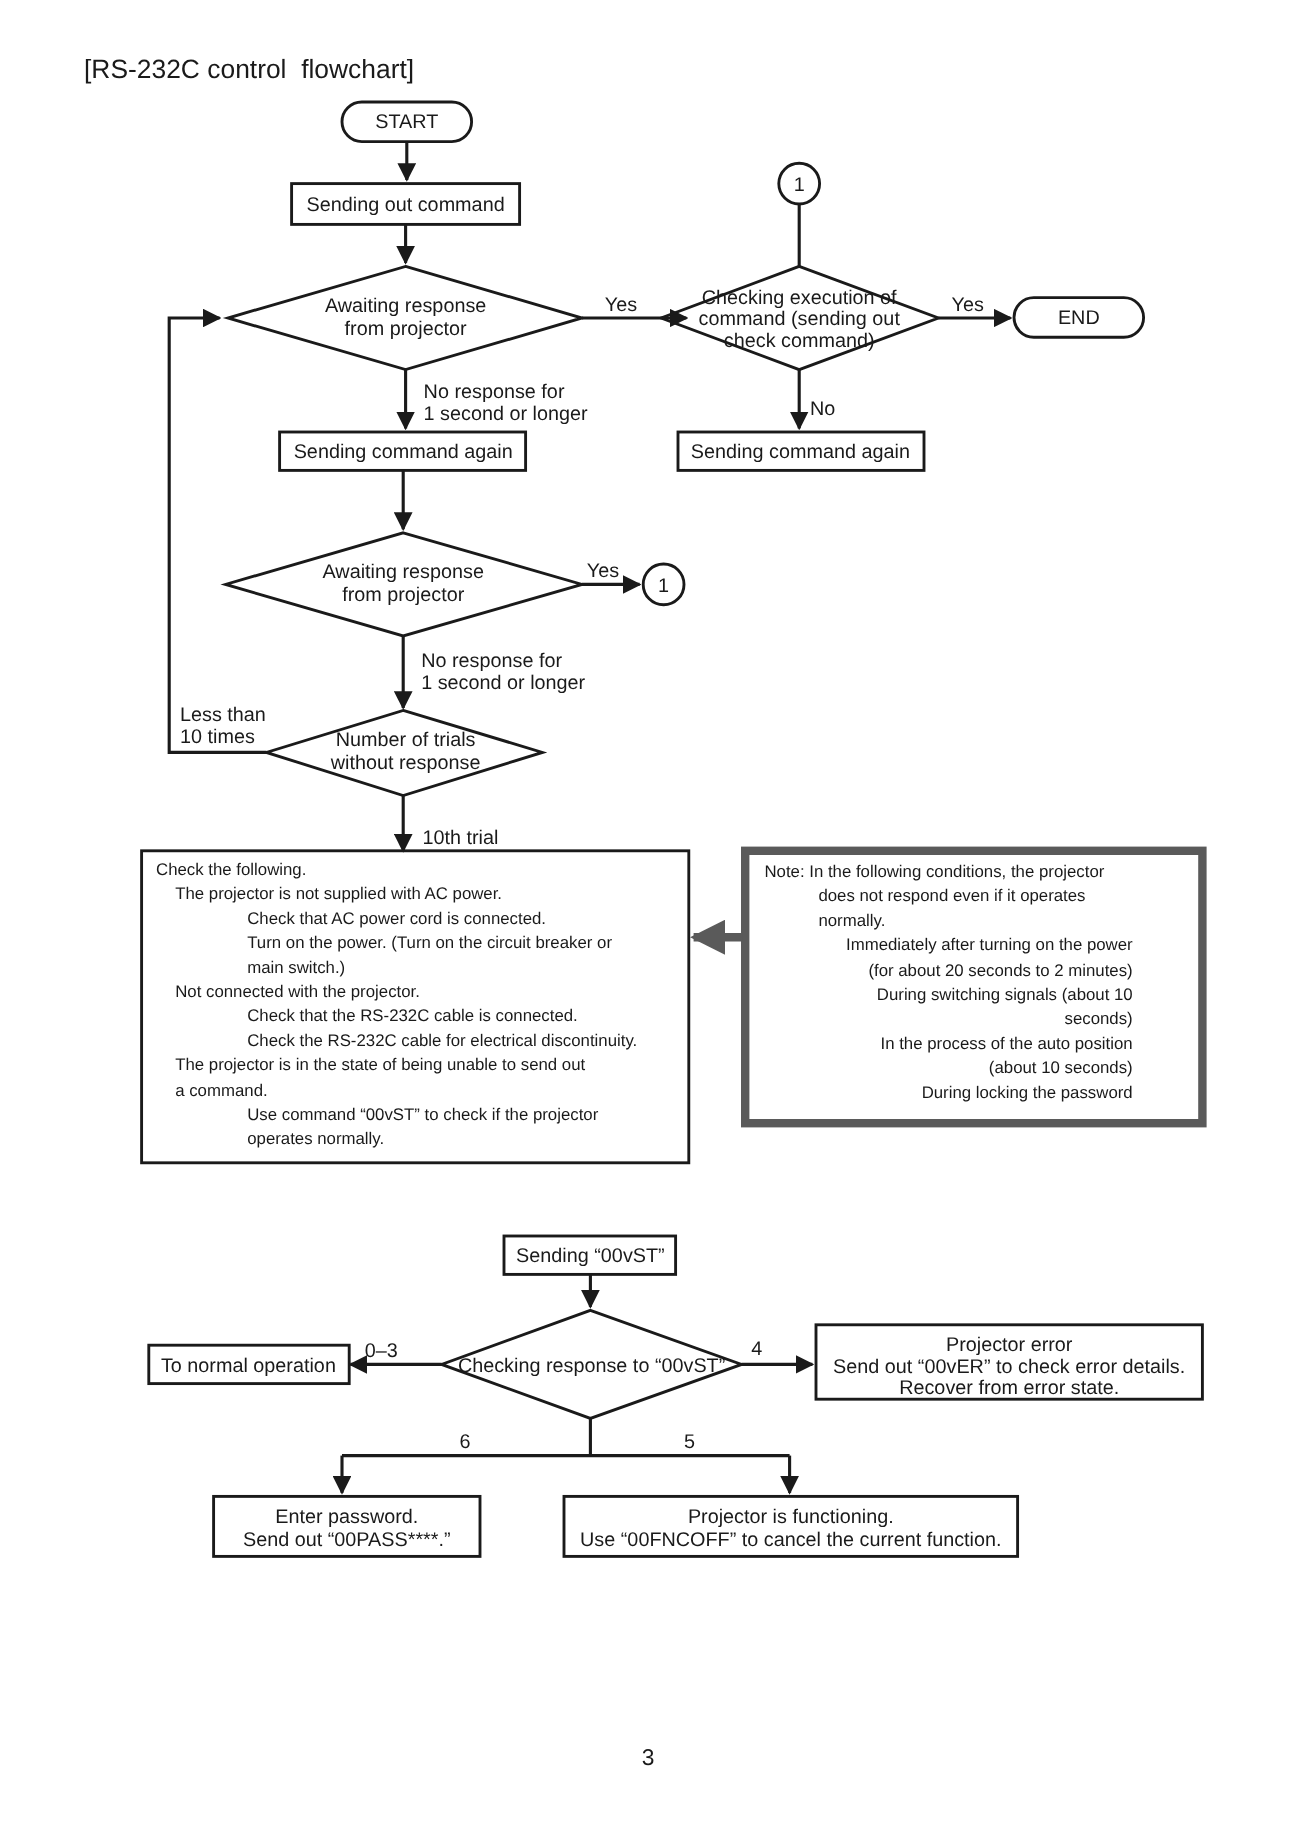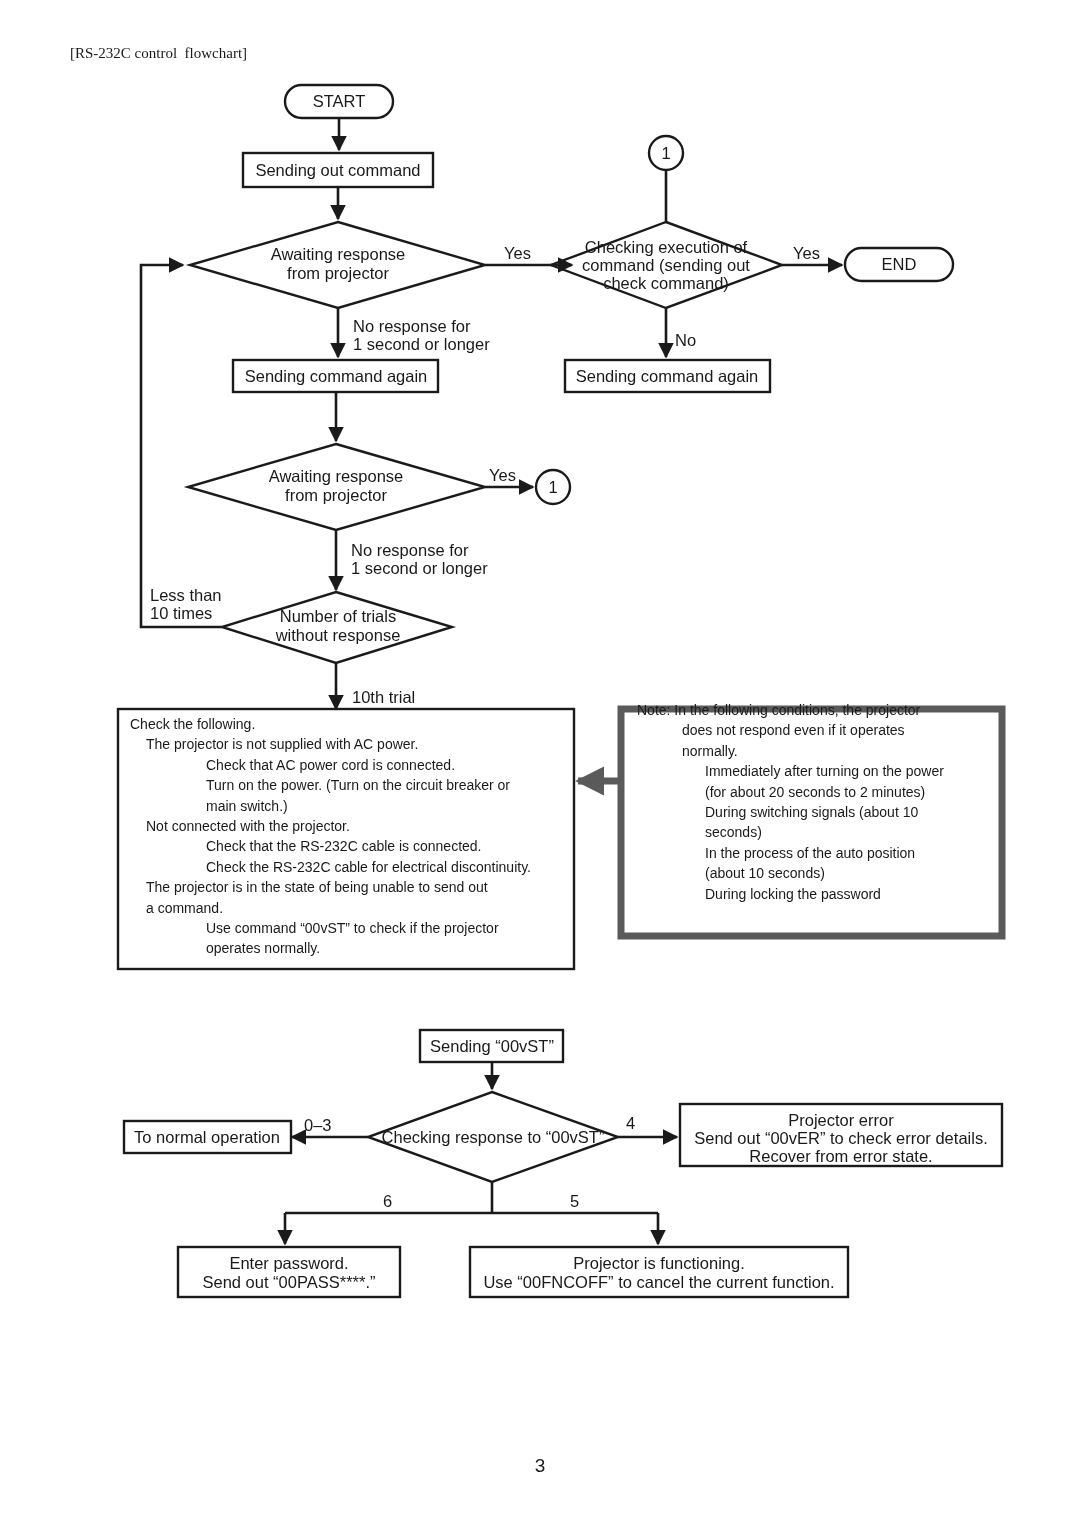--- a/index.html
+++ b/index.html
@@ -14,24 +14,23 @@
     font-family: "Liberation Sans", sans-serif;
     color: #1a1a1a;
     overflow: hidden;
   }
   .page {
     position: absolute;
     inset: 0;
   }
   .heading {
     position: absolute;
-    font-size: 15px;
+    font-size: 22px;
     color: #1a1a1a;
     white-space: pre;
-    font-family: Liberation Serif, serif;
   }
   #heading-1 { left: 70px; top: 45px; }
   #heading-2 { left: 70px; top: 988px; }
 
   .page-number {
     position: absolute;
     left: 0;
     right: 0;
     top: 1455px;
     text-align: center;
@@ -72,27 +71,27 @@
   .small-num { font-size: 16.5px; }
 
   .textblock {
     position: absolute;
     font-size: 14px;
     line-height: 20.4px;
     color: #1a1a1a;
     white-space: pre;
   }
   #check-block { left: 130px; top: 714px; }
-  #note-block  { left: 637px; top: 700px; }
+  #note-block  { left: 637px; top: 716px; }
   .ind0 { margin-left: 0px; }
   .ind1 { margin-left: 16px; }
   .ind2 { margin-left: 76px; }
   .note-ind0 { margin-left: 0px; }
   .note-ind1 { margin-left: 45px; }
-  .note-ind2 { margin-left: 68px; }
+  .note-ind2 { margin-left: 68px; text-align: right; }
 </style>
 </head>
 <body>
 
 <div class="page">
 
   <div class="heading" id="heading-1">[RS-232C control  flowchart]</div>
 
 
   <svg class="flow" viewBox="0 0 1080 1528">

